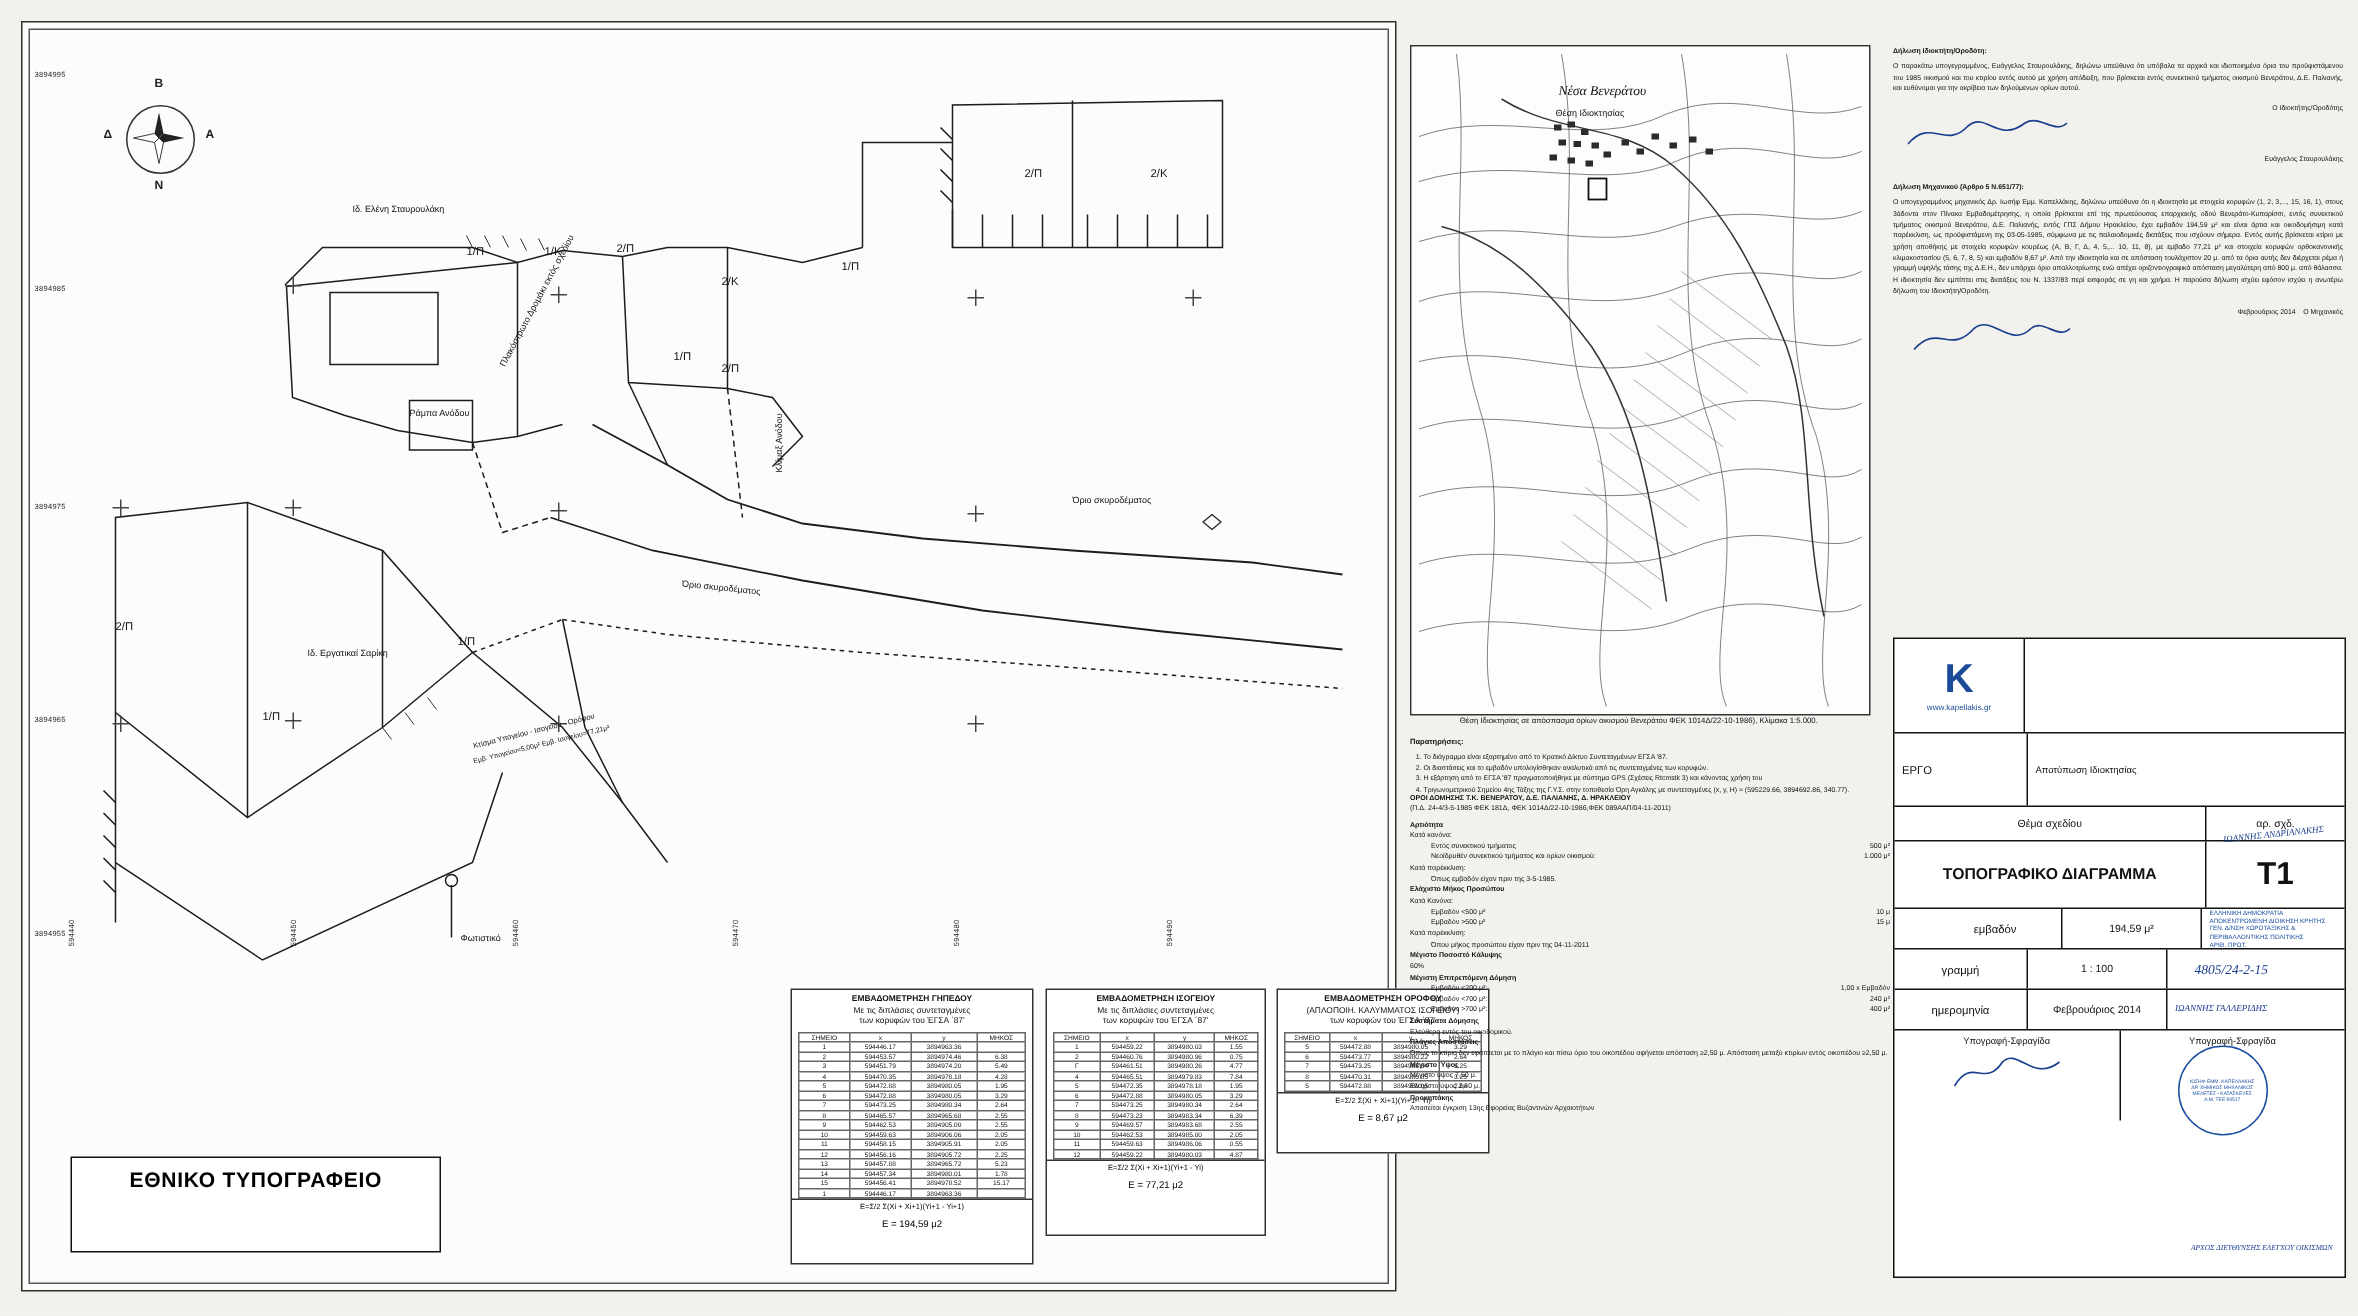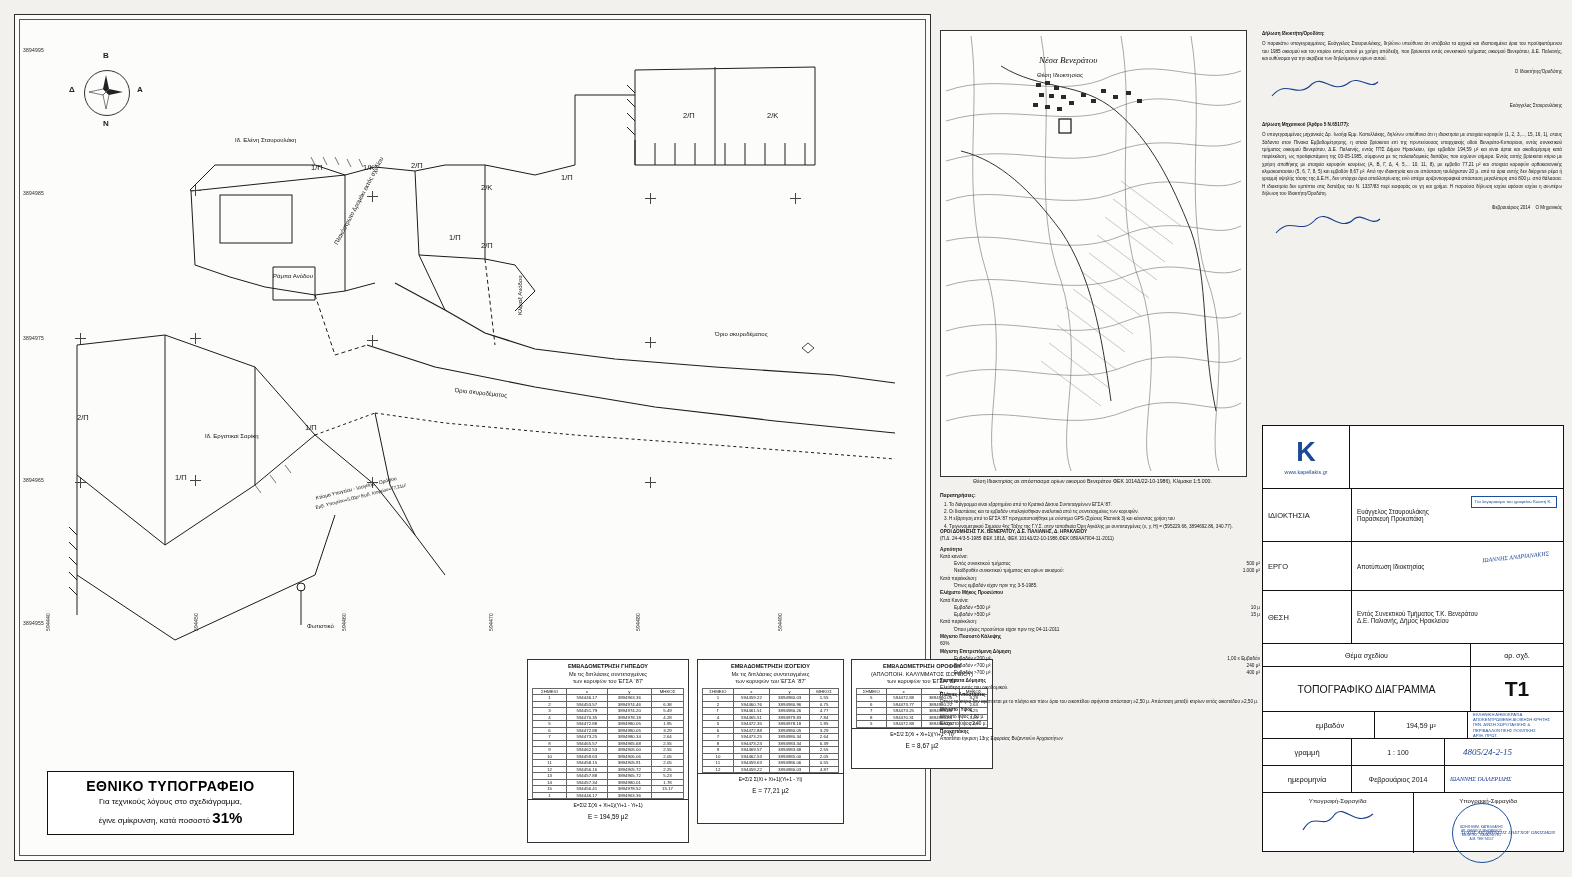--- a/index.html
+++ b/index.html
@@ -206,25 +206,20 @@
     <div class="plotlbl big" style="left:434px;top:218px;">1/Π</div>
     <div class="plotlbl big" style="left:466px;top:168px;">2/Κ</div>
     <div class="plotlbl big" style="left:546px;top:158px;">1/Π</div>
     <div class="plotlbl big" style="left:62px;top:398px;">2/Π</div>
     <div class="plotlbl big" style="left:160px;top:458px;">1/Π</div>
     <div class="plotlbl big" style="left:290px;top:408px;">1/Π</div>
     <div class="plotlbl big" style="left:466px;top:226px;">2/Π</div>
 
     <div id="etnbox">
       <div class="t1">ΕΘΝΙΚΟ ΤΥΠΟΓΡΑΦΕΙΟ</div>
-      <div class="t2">
-        <span>Για τεχνικούς λόγους στο σχεδιάγραμμα,</span><br>
-        <span>έγινε σμίκρυνση, κατά ποσοστό</span>
-        <span class="pct">31%</span>
-      </div>
     </div>
 
     <div class="tblbox" style="left:512px;top:644px;width:160px;height:182px;">
       <div class="cap">
         <b>ΕΜΒΑΔΟΜΕΤΡΗΣΗ ΓΗΠΕΔΟΥ</b><br>
         <span>Με τις διπλάσιες συντεταγμένες</span><br>
         <span>των κορυφών του ΈΓΣΑ ΄87'</span>
       </div>
       <table>
           <thead>
@@ -683,46 +678,35 @@
   </div>
 
   <div id="titleblock">
     <div id="logo">
       <div class="mark">
         <div class="k">K</div>
         <div class="site">www.kapellakis.gr</div>
       </div>
     </div>
 
-    <div class="tbrow" style="height:52px;">
-      <div class="tbcell tblabel c">ΙΔΙΟΚΤΗΣΙΑ</div>
-      <div class="tbcell tbval" style="font-size:6.3px;white-space:pre-line;">Ευάγγελος Σταυρουλάκης
-Παρασκευή Προκοπάκη</div>
-      <div class="bluebox" style="position:absolute;right:6px;top:70px;width:78px;white-space:pre-line;">Για λογαριασμό του γραφείου Κωστή Κ.</div>
-    </div>
 
     <div class="tbrow" style="height:48px;">
       <div class="tbcell tblabel c">ΕΡΓΟ</div>
       <div class="tbcell tbval" style="font-size:6.3px;">Αποτύπωση Ιδιοκτησίας</div>
       <div class="hand" style="position:absolute;right:14px;top:128px;font-size:6px;transform:rotate(-6deg);">ΙΩΑΝΝΗΣ ΑΝΔΡΙΑΝΑΚΗΣ</div>
     </div>
 
-    <div class="tbrow" style="height:52px;">
-      <div class="tbcell tblabel c">ΘΕΣΗ</div>
-      <div class="tbcell tbval" style="font-size:6.3px;white-space:pre-line;">Εντός Συνεκτικού Τμήματος Τ.Κ. Βενεράτου
-Δ.Ε. Παλιανής, Δήμος Ηρακλείου</div>
-    </div>
 
     <div class="tbrow" style="height:22px;">
       <div class="tbcell" style="flex:1;justify-content:center;border-right:1px solid #111;font-size:7px;">Θέμα σχεδίου</div>
       <div class="tbcell" style="width:82px;justify-content:center;font-size:7px;">αρ. σχδ.</div>
     </div>
 
     <div class="tbrow" style="height:44px;">
-      <div class="tbcell" style="flex:1;justify-content:center;border-right:1px solid #111;font-size:10.5px;">ΤΟΠΟΓΡΑΦΙΚΟ ΔΙΑΓΡΑΜΜΑ</div>
+      <div class="tbcell" style="flex:1;justify-content:center;border-right:1px solid #111;font-size:10.5px;font-weight:bold;">ΤΟΠΟΓΡΑΦΙΚΟ ΔΙΑΓΡΑΜΜΑ</div>
       <div class="tbcell" style="width:82px;justify-content:center;font-size:21px;font-weight:bold;">Τ1</div>
     </div>
 
     <div class="tbrow" style="height:26px;">
       <div class="tbcell tblabel c" style="justify-content:center;padding-left:28px;">εμβαδόν</div>
       <div class="tbcell" style="width:82px;justify-content:center;border-right:1px solid #111;">194,59 μ²</div>
       <div class="tbcell" style="flex:1;font-size:4.2px;white-space:pre-line;color:#1a4ea0;line-height:1.25;">ΕΛΛΗΝΙΚΗ ΔΗΜΟΚΡΑΤΙΑ
 ΑΠΟΚΕΝΤΡΩΜΕΝΗ ΔΙΟΙΚΗΣΗ ΚΡΗΤΗΣ
 ΓΕΝ. Δ/ΝΣΗ ΧΩΡΟΤΑΞΙΚΗΣ &amp;
 ΠΕΡΙΒΑΛΛΟΝΤΙΚΗΣ ΠΟΛΙΤΙΚΗΣ

